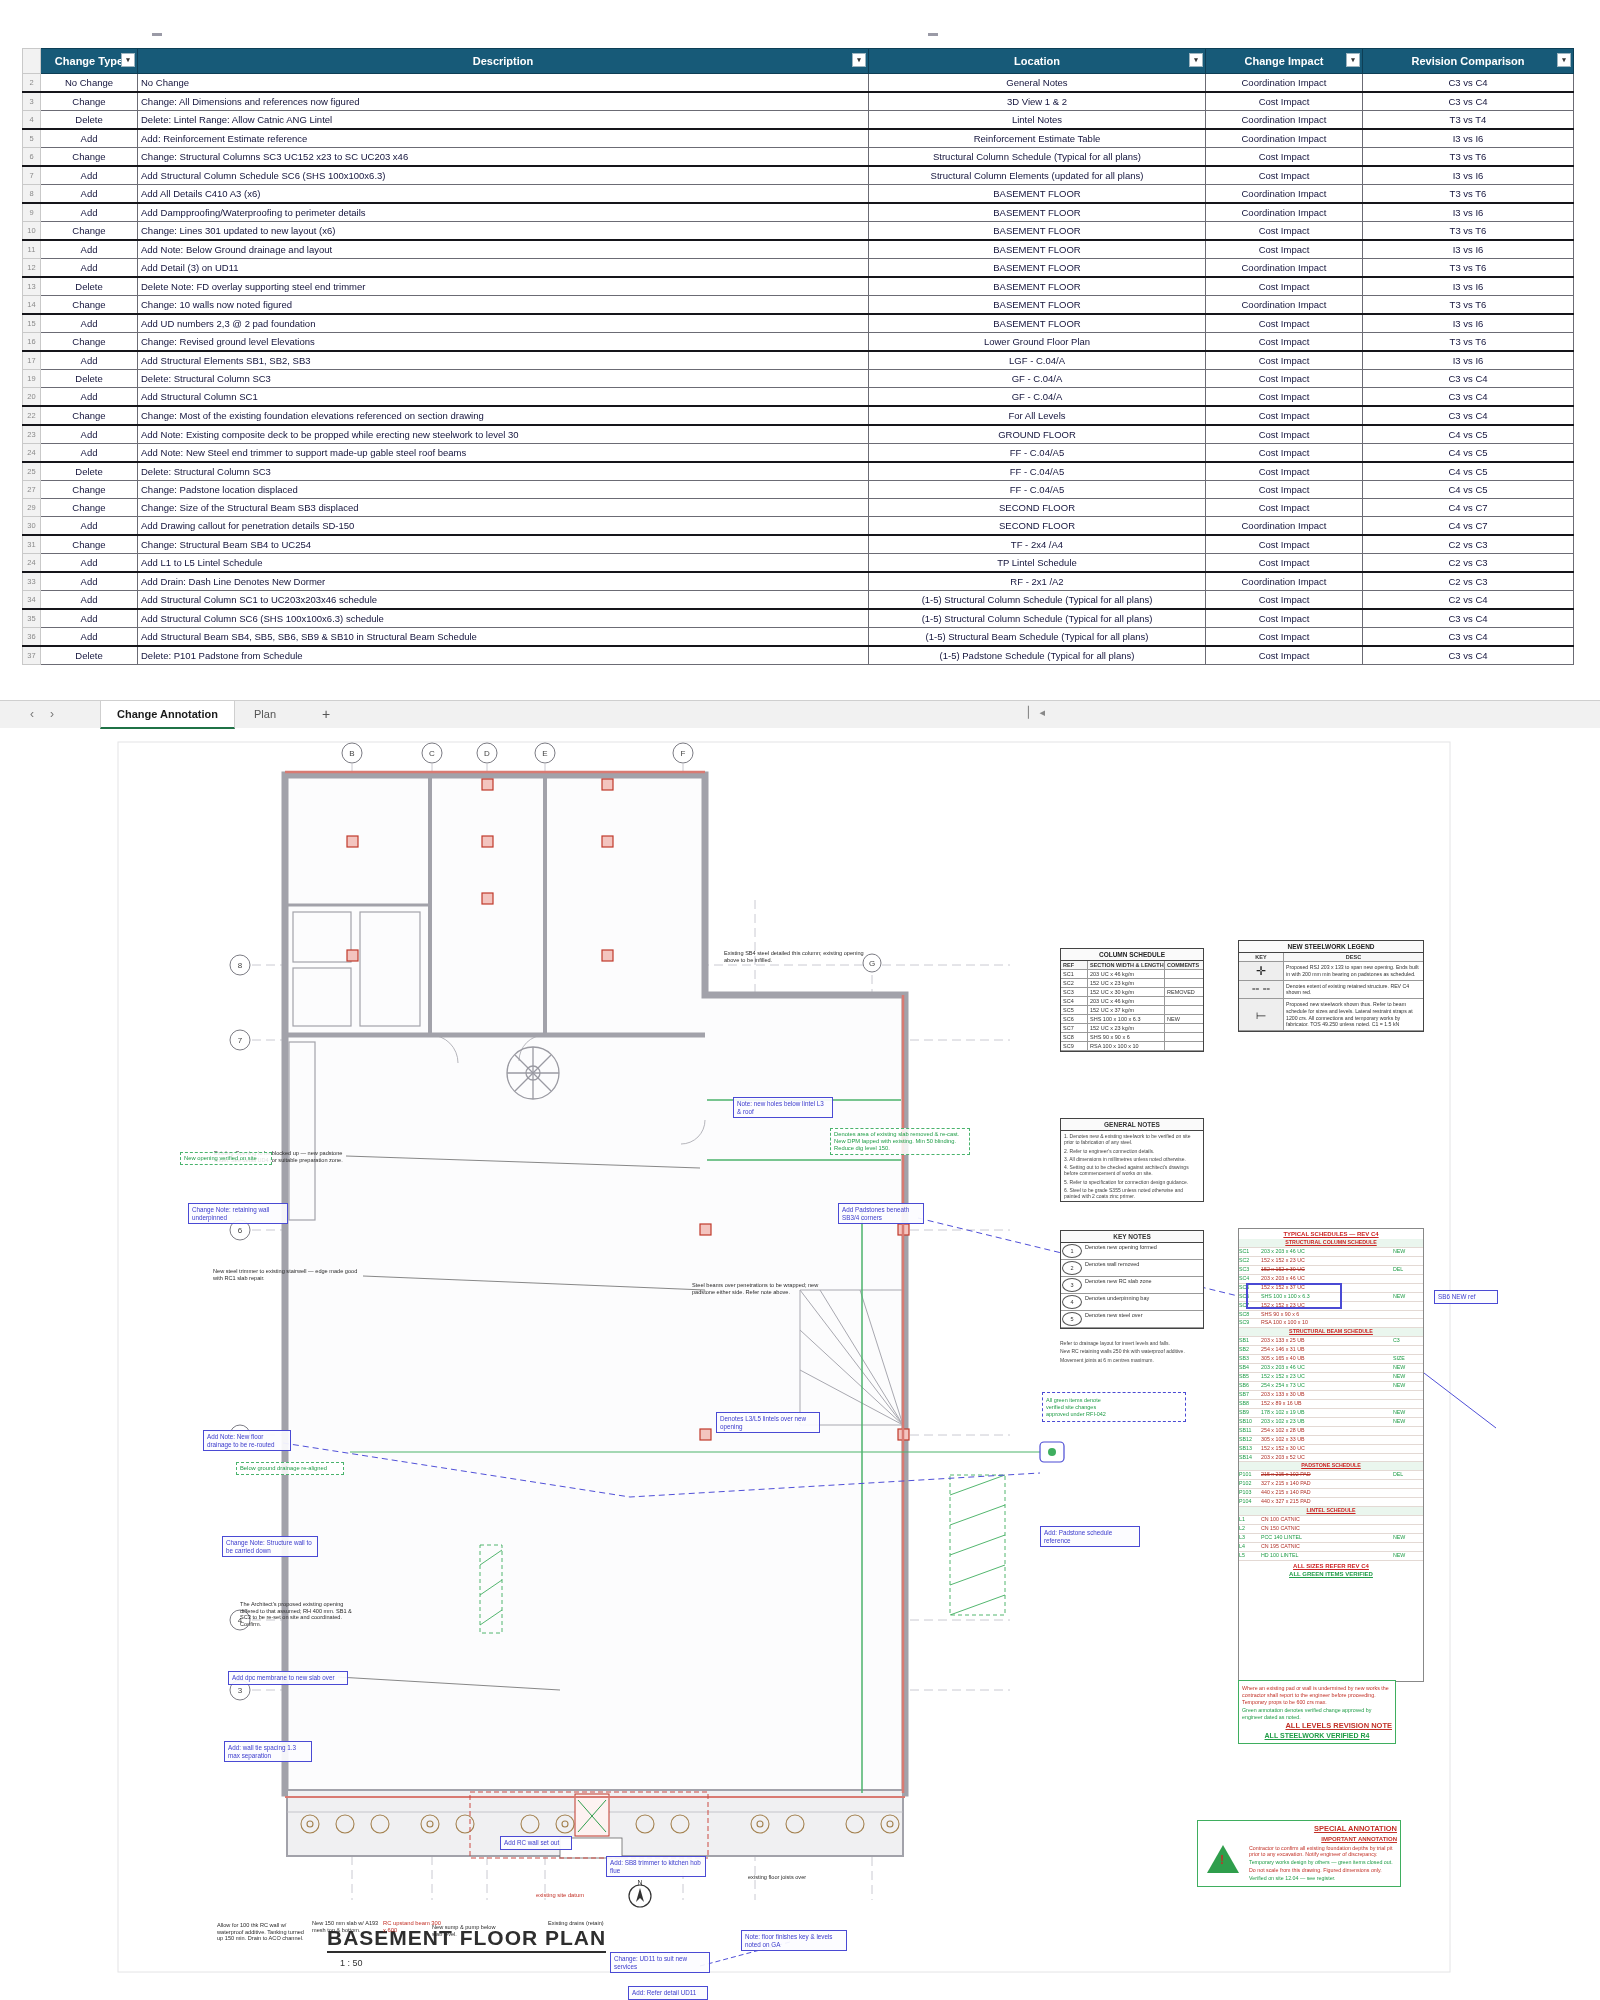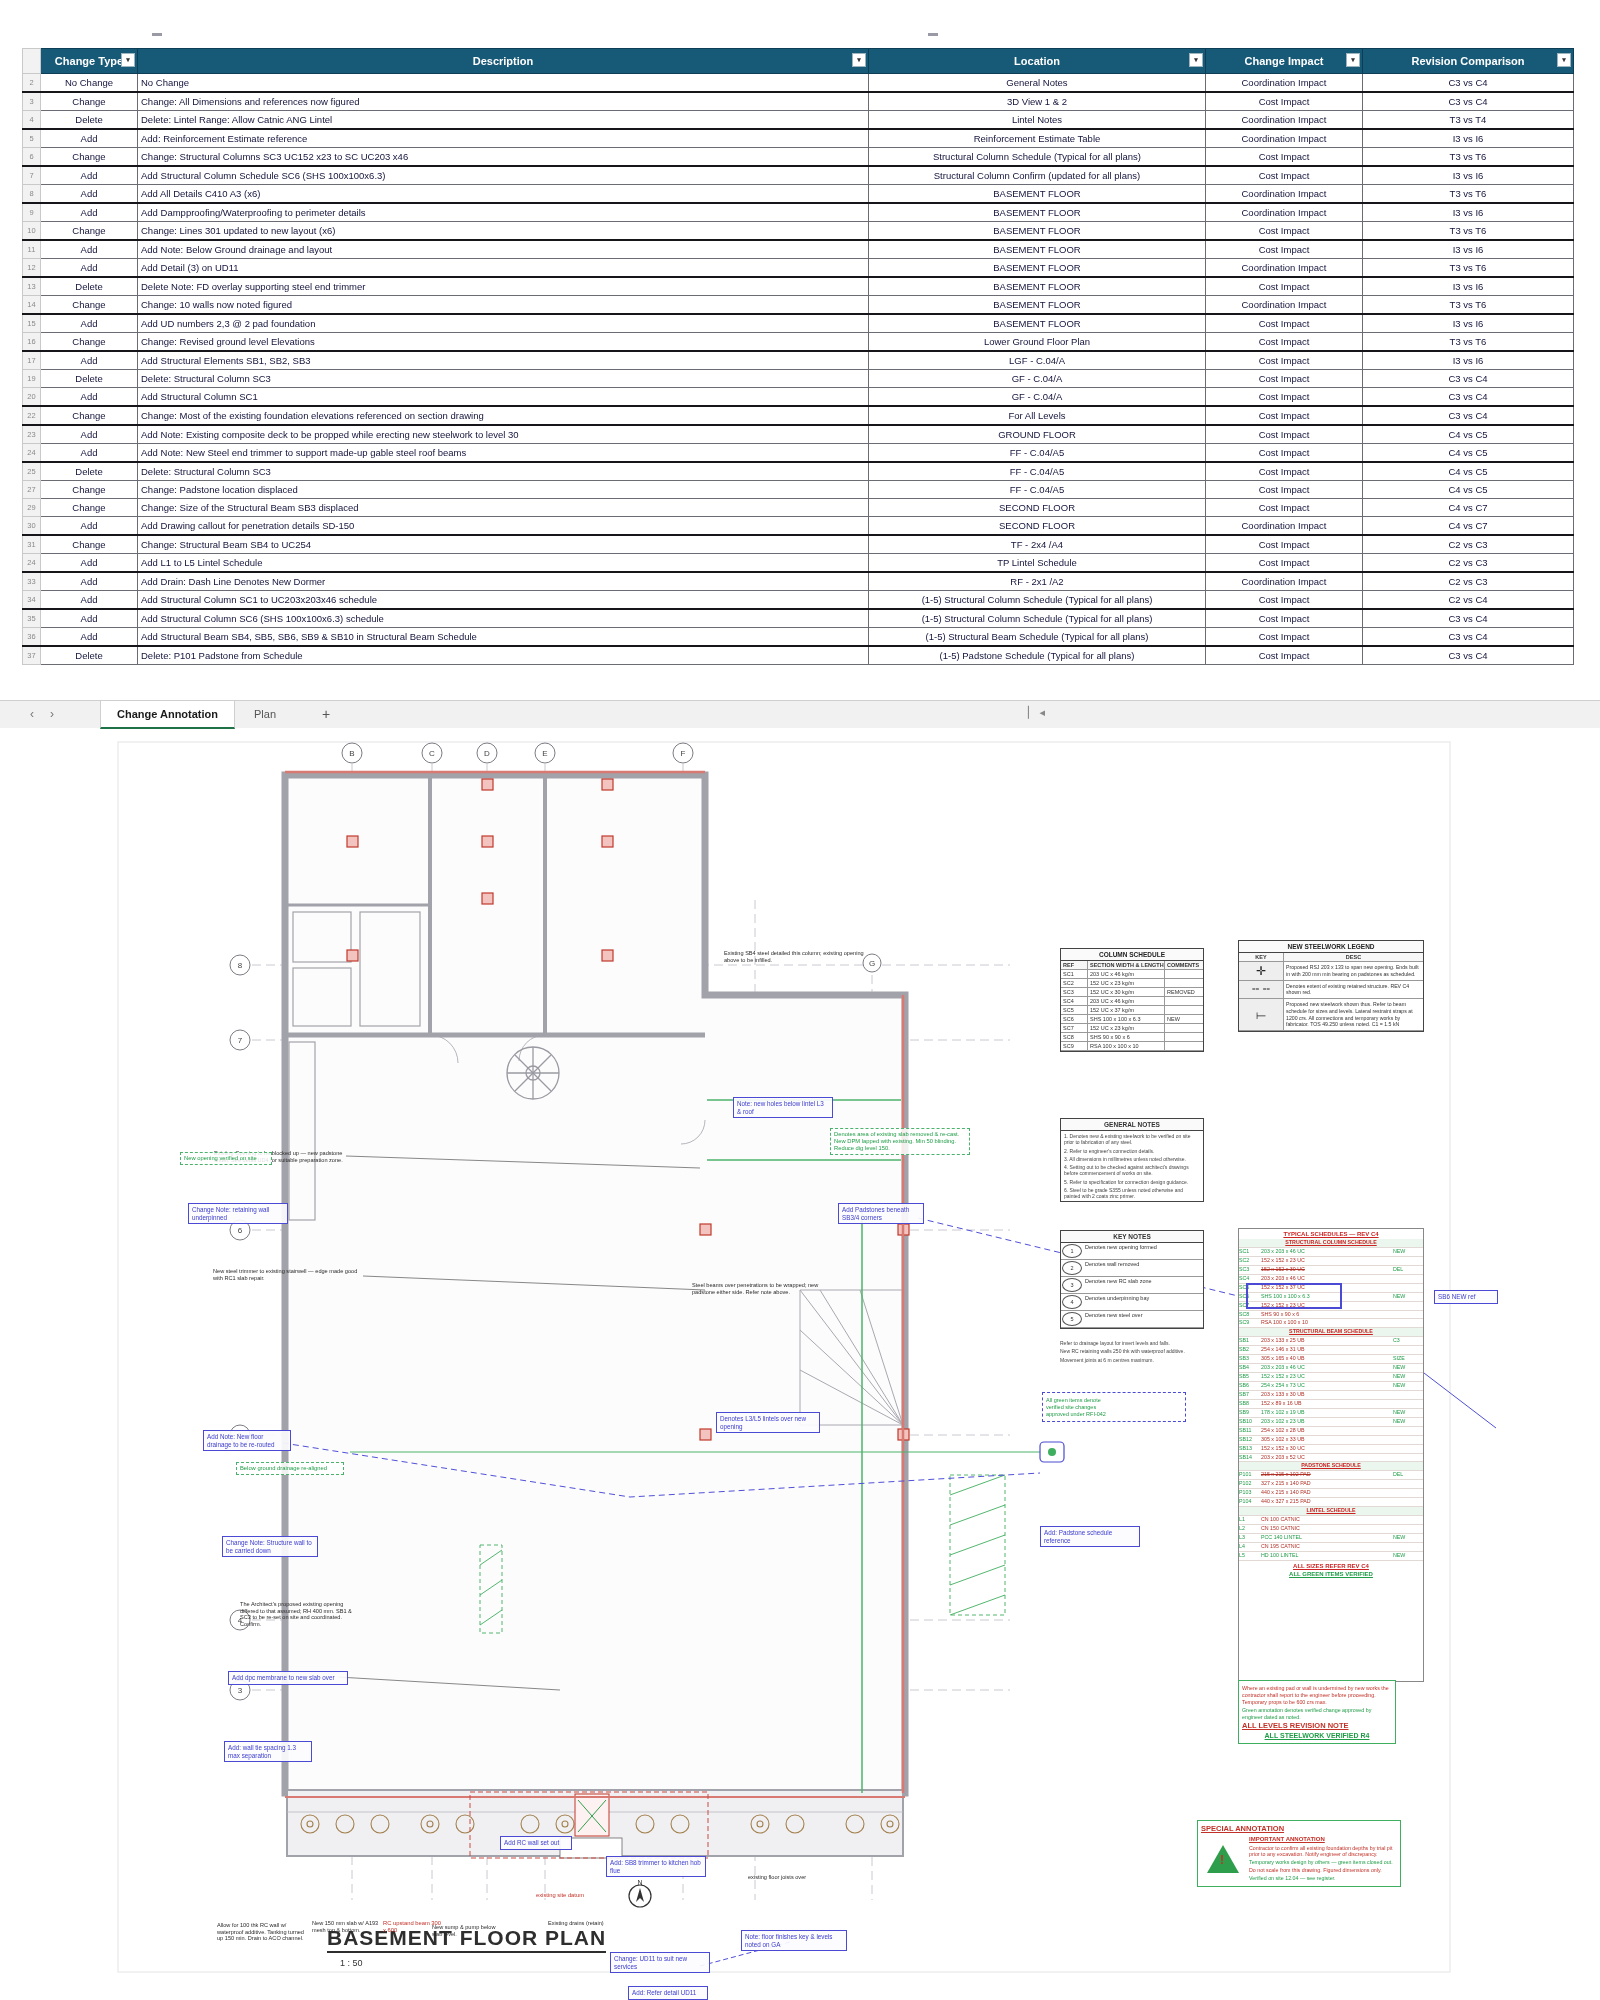--- a/index.html
+++ b/index.html
@@ -44,21 +44,21 @@
   .mk .mhdr{color:#c22;font-weight:bold;font-size:6px;text-align:center;text-decoration:underline;padding:2px 0;}
   .mrow{display:flex;font-size:5.3px;line-height:1.5;border-bottom:1px solid #e3d9d4;}
   .mrow .mr{width:22px;color:#1f9c46;}
   .mrow .ms{flex:1;color:#b03026;}
   .mrow .mc{width:30px;color:#1f9c46;}
   .mrow.new .ms{color:#1f9c46;}
   .mrow.del .ms{text-decoration:line-through;}
   .mrow.hd{background:#eaf6ee;color:#c22;font-weight:bold;justify-content:center;text-decoration:underline;}
   .gbox{position:absolute;border:1px solid #3fae5f;background:#fff;z-index:4;padding:3px;font-size:5.3px;line-height:1.3;}
   .gbox .rr{color:#c23127;} .gbox .gg{color:#1f9c46;}
-  .gbox .bigred{color:#c23127;font-weight:bold;text-decoration:underline;font-size:7.5px;text-align:left;}
+  .gbox .bigred{color:#c23127;font-weight:bold;text-decoration:underline;font-size:7.5px;text-align:right;}
   .gbox .biggreen{color:#1f9c46;font-weight:bold;text-decoration:underline;font-size:7px;text-align:center;}
   .tri{width:0;height:0;border-left:16px solid transparent;border-right:16px solid transparent;border-bottom:28px solid #2f9e4c;position:relative;}
   .tri:after{content:"!";position:absolute;left:-3px;top:8px;color:#c23127;font-weight:bold;font-size:12px;}
   .symcell{display:flex;align-items:center;justify-content:center;width:40px;border-right:1px solid #666;background:#eee;color:#222;font-size:12px;}
 </style>
 </head>
 <body>
 
 <div class="sheet">
   <div class="tick" style="left:152px;top:33px;"></div>
@@ -121,21 +121,21 @@
           <td>Change</td>
           <td class="desc">Change: Structural Columns SC3 UC152 x23 to SC UC203 x46</td>
           <td>Structural Column Schedule (Typical for all plans)</td>
           <td>Cost Impact</td>
           <td>T3 vs T6</td>
         </tr>
         <tr>
           <td class="gut">7</td>
           <td>Add</td>
           <td class="desc">Add Structural Column Schedule SC6 (SHS 100x100x6.3)</td>
-          <td>Structural Column Confirm (updated for all plans)</td>
+          <td>Structural Column Elements (updated for all plans)</td>
           <td>Cost Impact</td>
           <td>I3 vs I6</td>
         </tr>
         <tr class="thick">
           <td class="gut">8</td>
           <td>Add</td>
           <td class="desc">Add All Details C410 A3 (x6)</td>
           <td>BASEMENT FLOOR</td>
           <td>Coordination Impact</td>
           <td>T3 vs T6</td>

